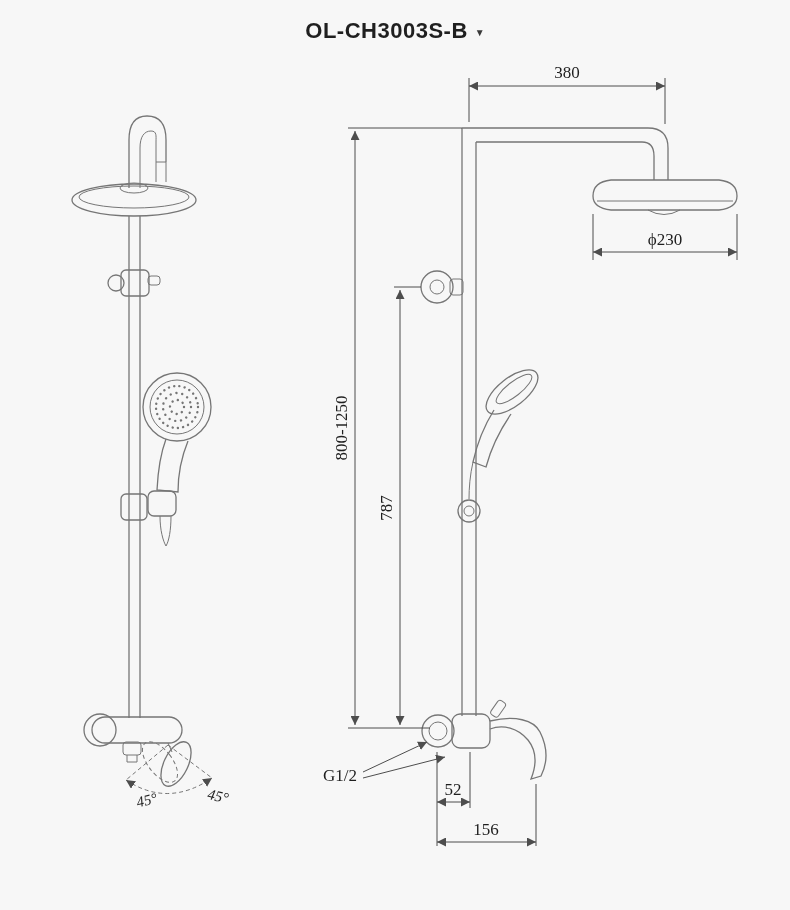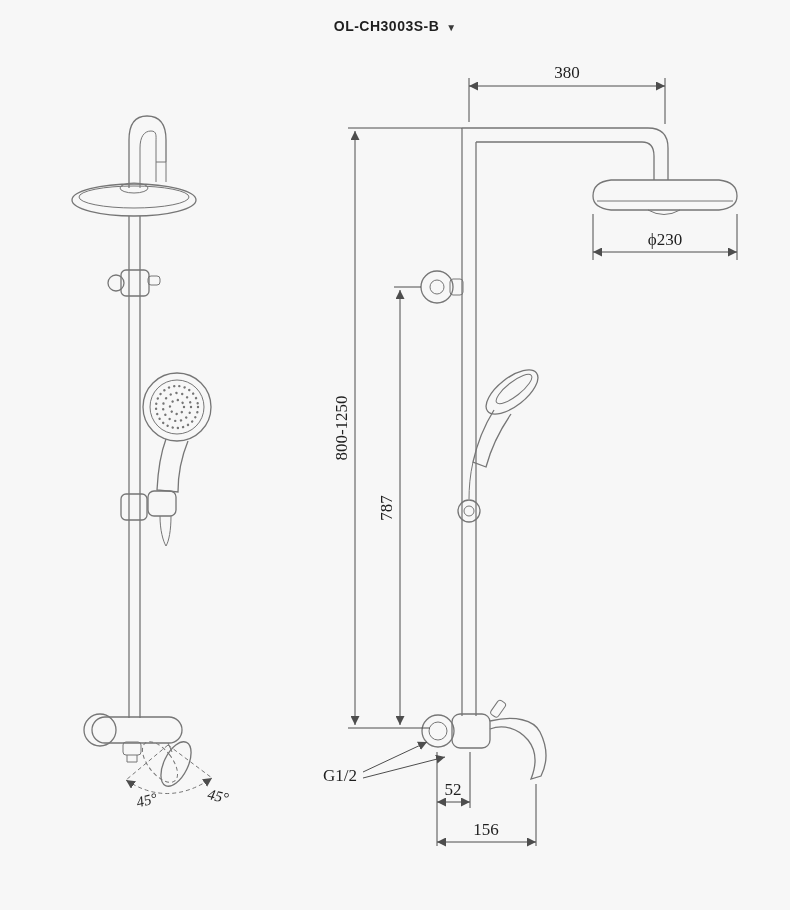--- a/index.html
+++ b/index.html
@@ -13,21 +13,21 @@
     width:790px;height:910px;
     background:var(--background);
     font-family:"Liberation Sans",sans-serif;
     position:relative;overflow:hidden;
   }
   .title-bar{
     position:absolute;top:18px;left:0;width:100%;
     display:flex;justify-content:center;align-items:center;gap:7px;
     color:var(--text);
   }
-  .title-bar .model{font-size:14px;font-weight:bold;letter-spacing:.5px;}
+  .title-bar .model{font-size:22px;font-weight:bold;letter-spacing:.5px;}
   .title-bar .caret{font-size:10px;color:#3a3a3a;transform:translateY(1px);}
   svg{position:absolute;top:0;left:0;}
   .fx{stroke:var(--fixture-line);fill:none;stroke-width:1.3;}
   .fx-thin{stroke:var(--fixture-line);fill:none;stroke-width:1;}
   .dots{stroke:var(--fixture-line);fill:none;stroke-width:2.4;stroke-linecap:round;}
   .dim{stroke:var(--dimension-line);fill:none;stroke-width:1;}
   .dash{stroke:var(--fixture-line);fill:none;stroke-width:1;stroke-dasharray:4 3;}
   .dimtext{fill:var(--text);font-family:"Liberation Serif",serif;font-size:17px;}
   .dimtext-sm{fill:var(--text);font-family:"Liberation Serif",serif;font-size:15px;font-style:italic;}
 </style>

